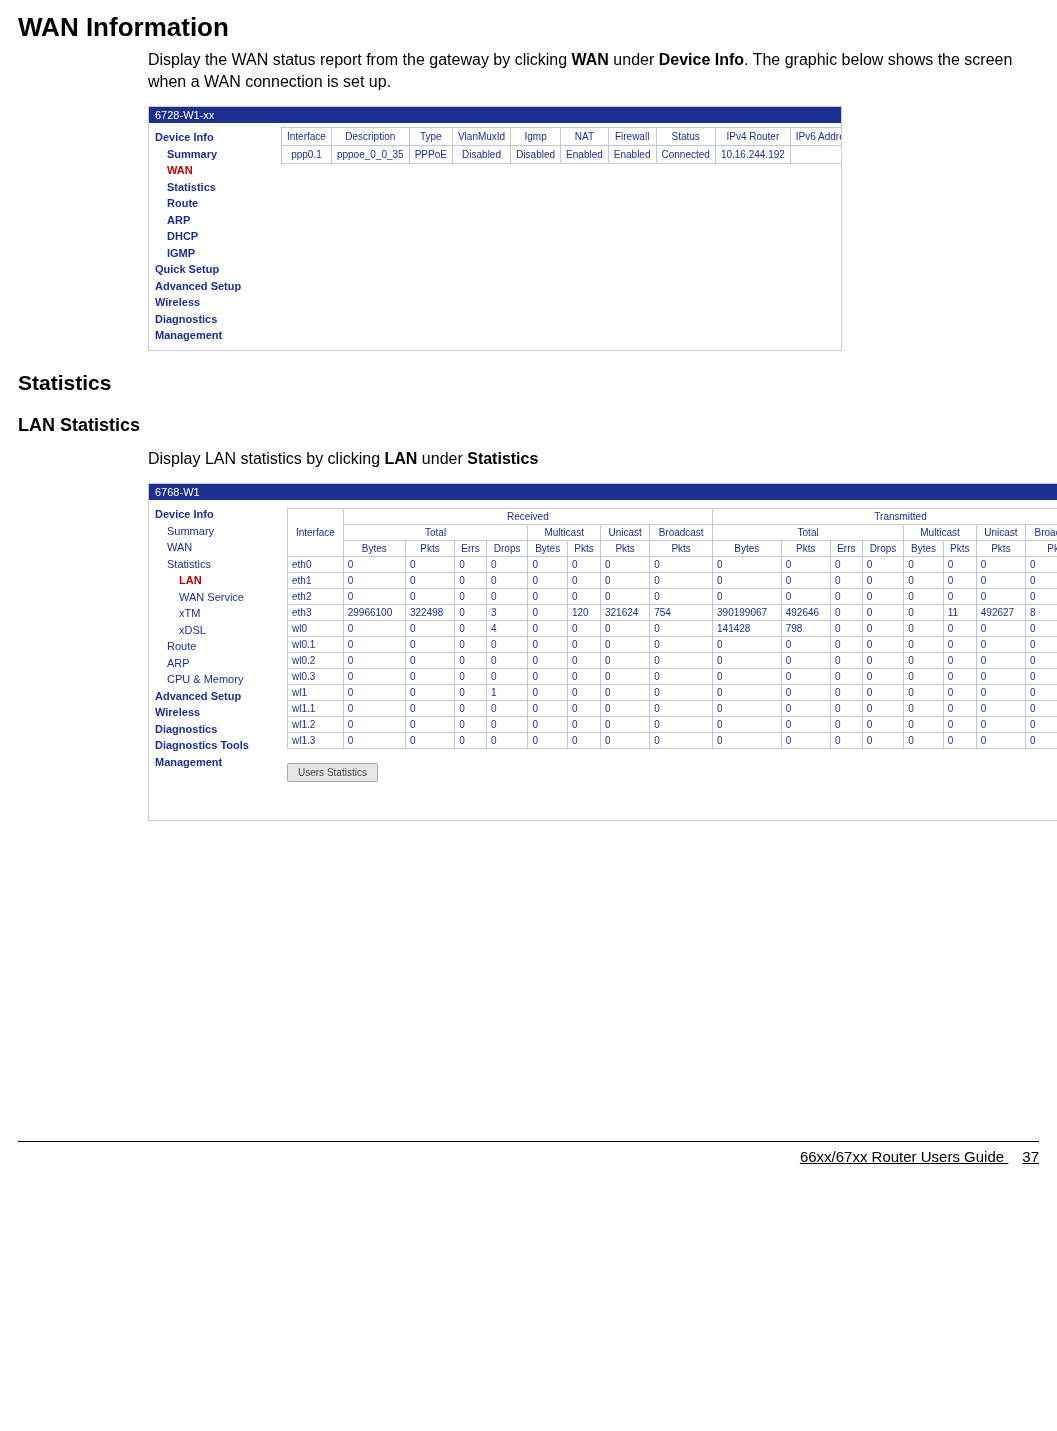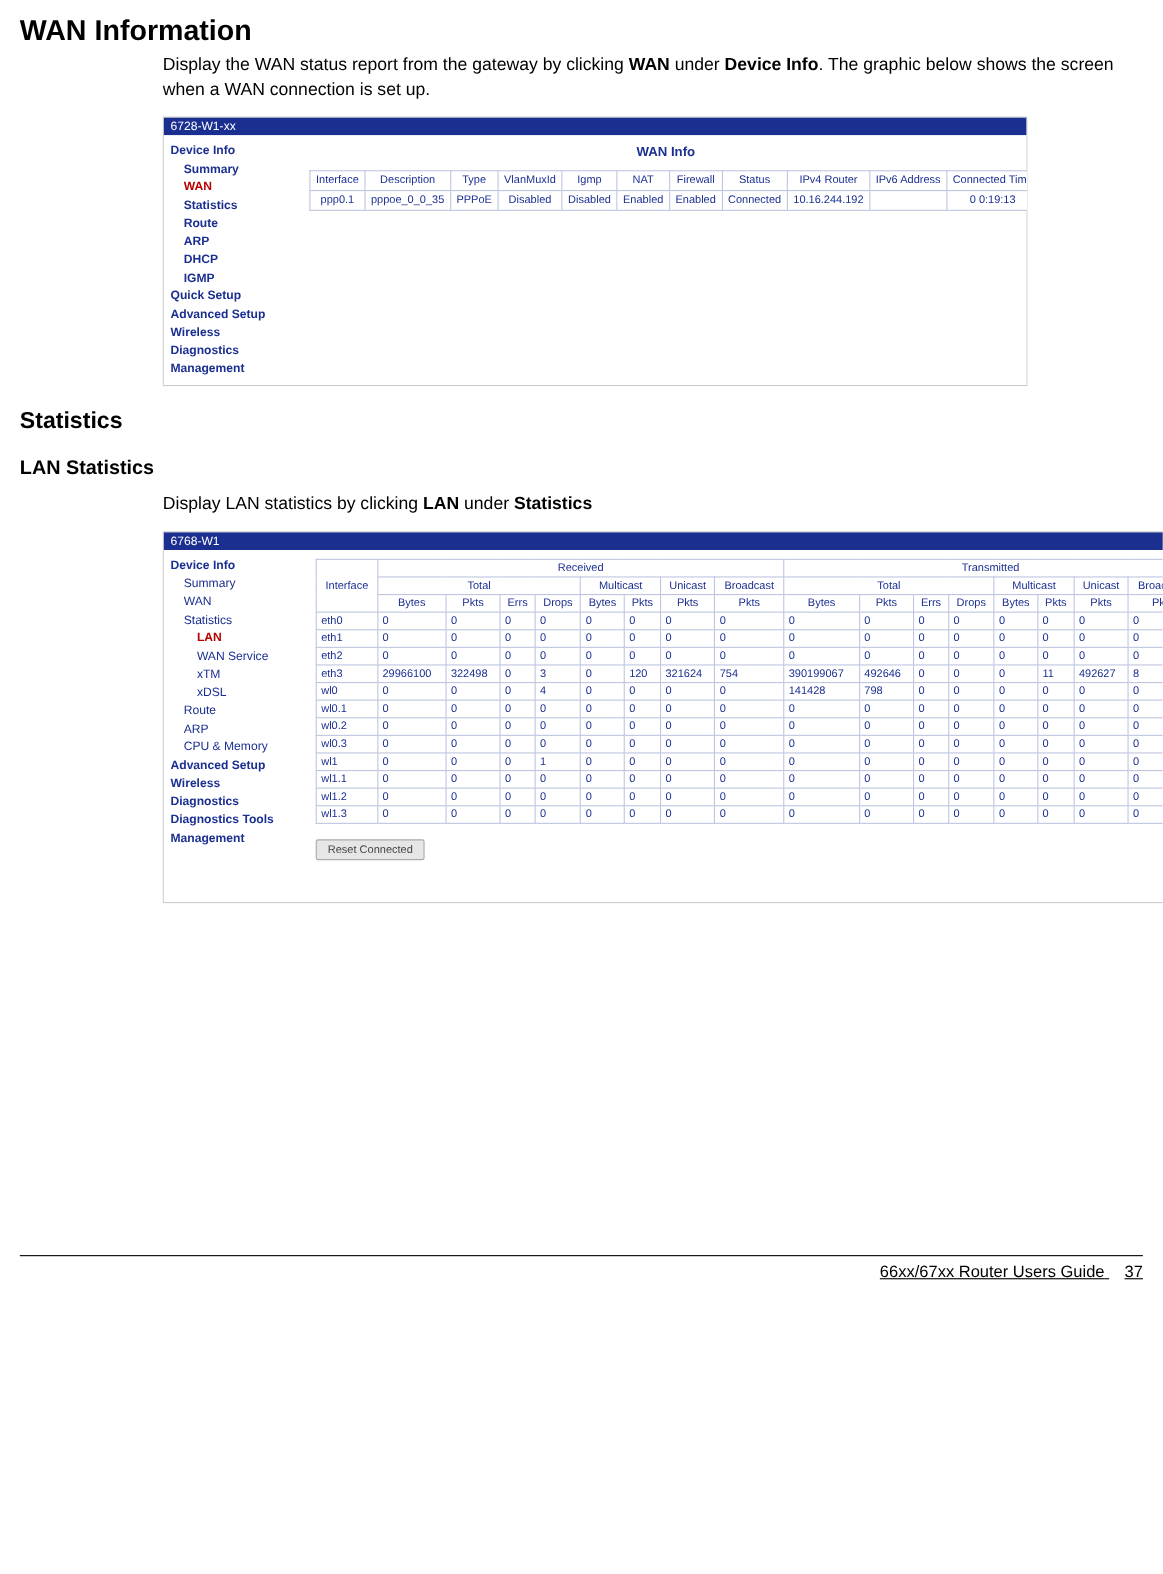--- a/index.html
+++ b/index.html
@@ -14,21 +14,21 @@
   }
   h1.section { font-size: 26px; font-weight: bold; margin: 0 0 6px 0; }
   h2.section { font-size: 21px; font-weight: bold; margin: 20px 0 12px 0; }
   h3.section { font-size: 18px; font-weight: bold; margin: 20px 0 12px 0; }
   .indent-para { margin-left: 130px; font-size: 16px; line-height: 1.35; margin-top: 4px; margin-bottom: 14px; max-width: 870px; }
   .bold { font-weight: bold; }
 
   
   .router-panel {
     margin-left: 130px;
-    width: 786px;
+    width: 694px;
     border: 1px solid #ccc;
   }
   .panel-title {
     background: #1b2f91;
     color: #fff;
     font-size: 11px;
     padding: 2px 6px;
     font-family: Verdana, Arial, sans-serif;
   }
   .panel-body {
@@ -149,21 +149,20 @@
         <div class="t1">ARP</div>
         <div class="t1">DHCP</div>
         <div class="t1">IGMP</div>
         <div class="t0">Quick Setup</div>
         <div class="t0">Advanced Setup</div>
         <div class="t0">Wireless</div>
         <div class="t0">Diagnostics</div>
         <div class="t0">Management</div>
       </div>
     <div class="content">
-      <div class="content-title">WAN Info</div>
       <table class="wan">
         <thead>
             <tr id="wan-headers">
               <th>Interface</th>
               <th>Description</th>
               <th>Type</th>
               <th>VlanMuxId</th>
               <th>Igmp</th>
               <th>NAT</th>
               <th>Firewall</th>
@@ -485,21 +484,21 @@
                 <td>0</td>
                 <td>0</td>
                 <td>0</td>
                 <td>0</td>
                 <td>0</td>
                 <td>0</td>
                 <td>0</td>
               </tr>
             </tbody>
         </table>
-        <button class="reset">Reset Connected</button>
+        <button class="reset">Users Statistics</button>
       </div>
     </div>
   </div>
 </div>
 
 <div class="footer">
   <span>66xx/67xx Router Users Guide</span>
   <span class="pg">37</span>
 </div>
 

